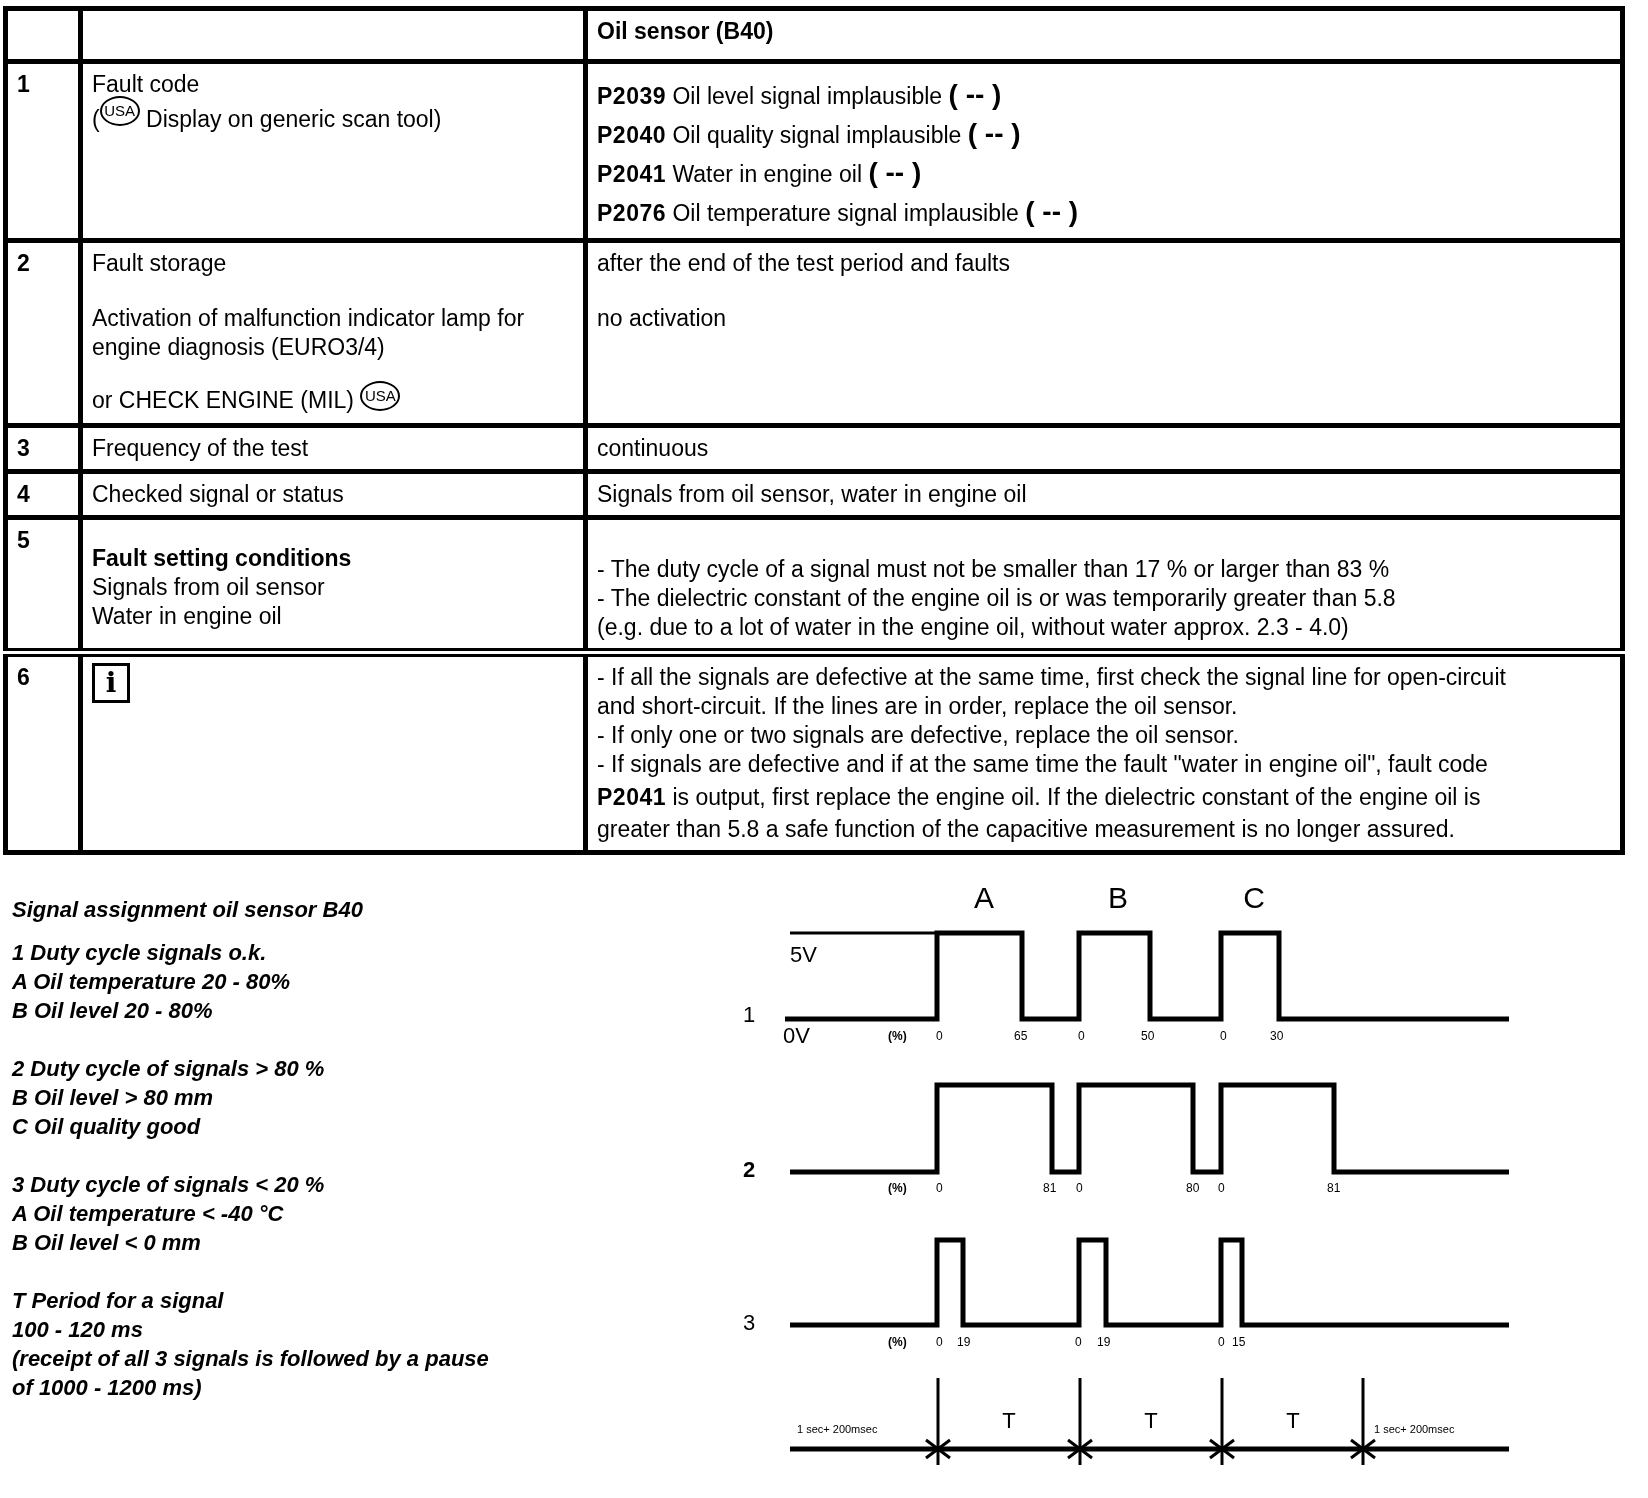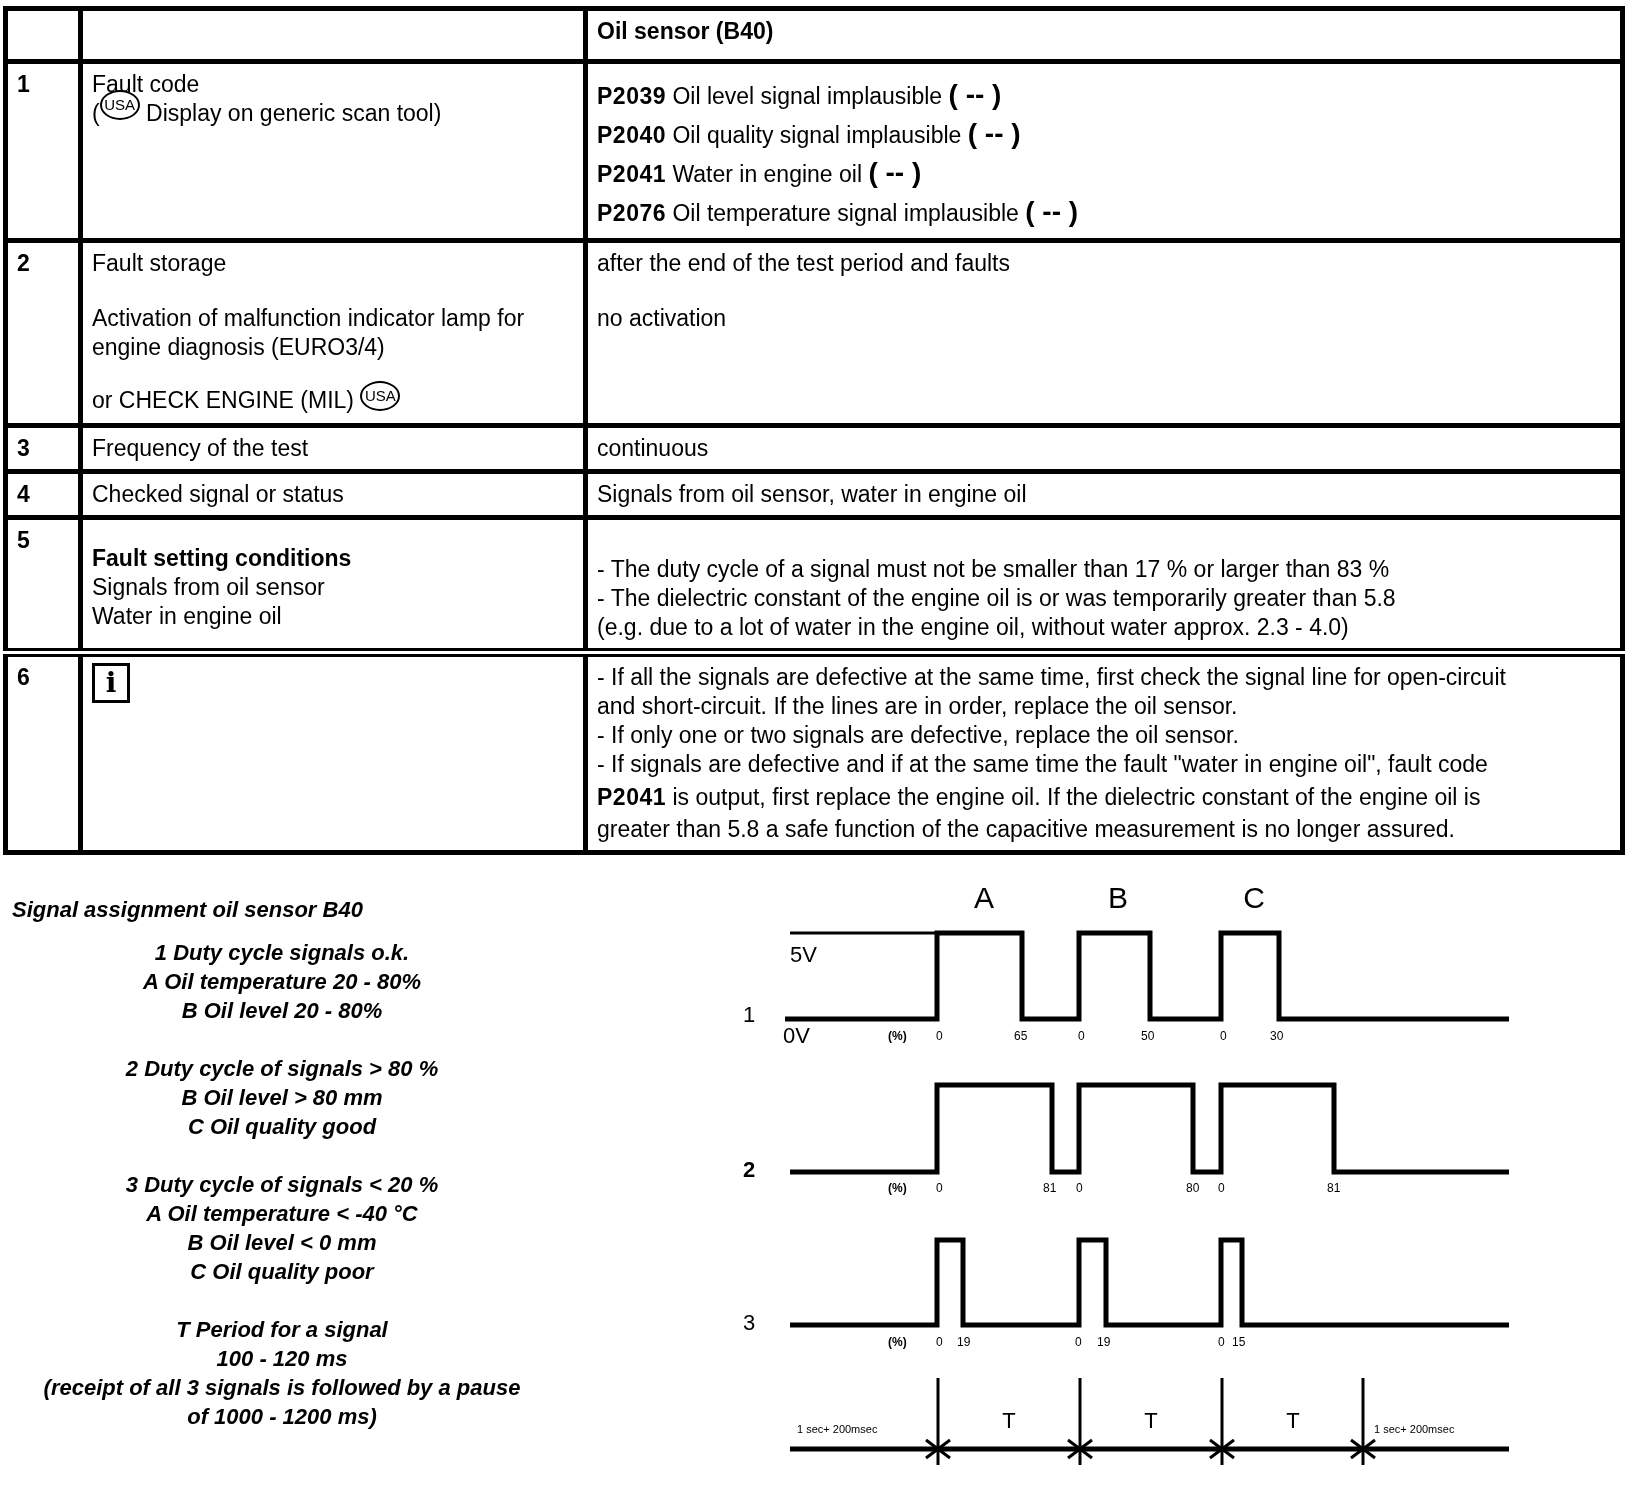--- a/index.html
+++ b/index.html
@@ -17,41 +17,41 @@
   .paren { font-weight: bold; font-size: 28px; }
   .usa { display: inline-block; width: 36px; height: 26px; border: 2px solid #000; border-radius: 50%;
          font-size: 15px; line-height: 26px; text-align: center; vertical-align: middle; position: relative; top: -10px; }
   .usa2 { top: -6px; }
   .info-box { display: inline-block; width: 32px; height: 34px; border: 3px solid #000; text-align: center;
               font-family: "DejaVu Serif", serif; font-weight: bold; font-size: 28px; line-height: 34px; }
   .gap { height: 26px; }
   .bold { font-weight: bold; margin-top: 18px; }
   .legend { position: absolute; left: 12px; top: 895px; width: 540px; font-style: italic; font-weight: bold;
             font-size: 22px; line-height: 29px; }
-  .legend .blk { margin-bottom: 29px; text-align: center; }
+  .legend .blk { margin-bottom: 29px; }
   .legend .title { margin-bottom: 14px; }
   svg.wave { position: absolute; left: 0; top: 0; }
   .wtxt { font-family: "Liberation Sans", sans-serif; }
 </style>
 </head>
 <body>
 
 <table class="grid">
   <tbody>
       <tr class="hdr">
     <td class="c1"></td>
     <td class="c2"></td>
     <td class="c3">Oil sensor (B40)</td>
   </tr>
 
   <tr style="height:168px">
     <td class="c1">1</td>
     <td class="c2">
       <div>Fault code</div>
-      <div style="">
+      <div style="margin-top:6px">
         <span>(</span><span class="usa">USA</span><span> Display on generic scan tool)</span>
       </div>
     </td>
     <td class="c3" style="padding-top:12px">
       <div class="codeline"><span class="code">P2039</span> <span>Oil level signal implausible</span> <span class="paren">( -- )</span></div>
       <div class="codeline"><span class="code">P2040</span> <span>Oil quality signal implausible</span> <span class="paren">( -- )</span></div>
       <div class="codeline"><span class="code">P2041</span> <span>Water in engine oil</span> <span class="paren">( -- )</span></div>
       <div class="codeline"><span class="code">P2076</span> <span>Oil temperature signal implausible</span> <span class="paren">( -- )</span></div>
     </td>
   </tr>
@@ -124,21 +124,20 @@
   </div>
   <div class="blk">
     <div>2 Duty cycle of signals &gt; 80 %</div>
     <div>B Oil level &gt; 80 mm</div>
     <div>C Oil quality good</div>
   </div>
   <div class="blk">
     <div>3 Duty cycle of signals &lt; 20 %</div>
     <div>A Oil temperature &lt; -40 °C</div>
     <div>B Oil level &lt; 0 mm</div>
-    <div>C Oil quality poor</div>
   </div>
   <div class="blk">
     <div>T Period for a signal</div>
     <div>100 - 120 ms</div>
     <div>(receipt of all 3 signals is followed by a pause</div>
     <div>of 1000 - 1200 ms)</div>
   </div>
 </div>
 
 <svg class="wave" width="1648" height="1498">

